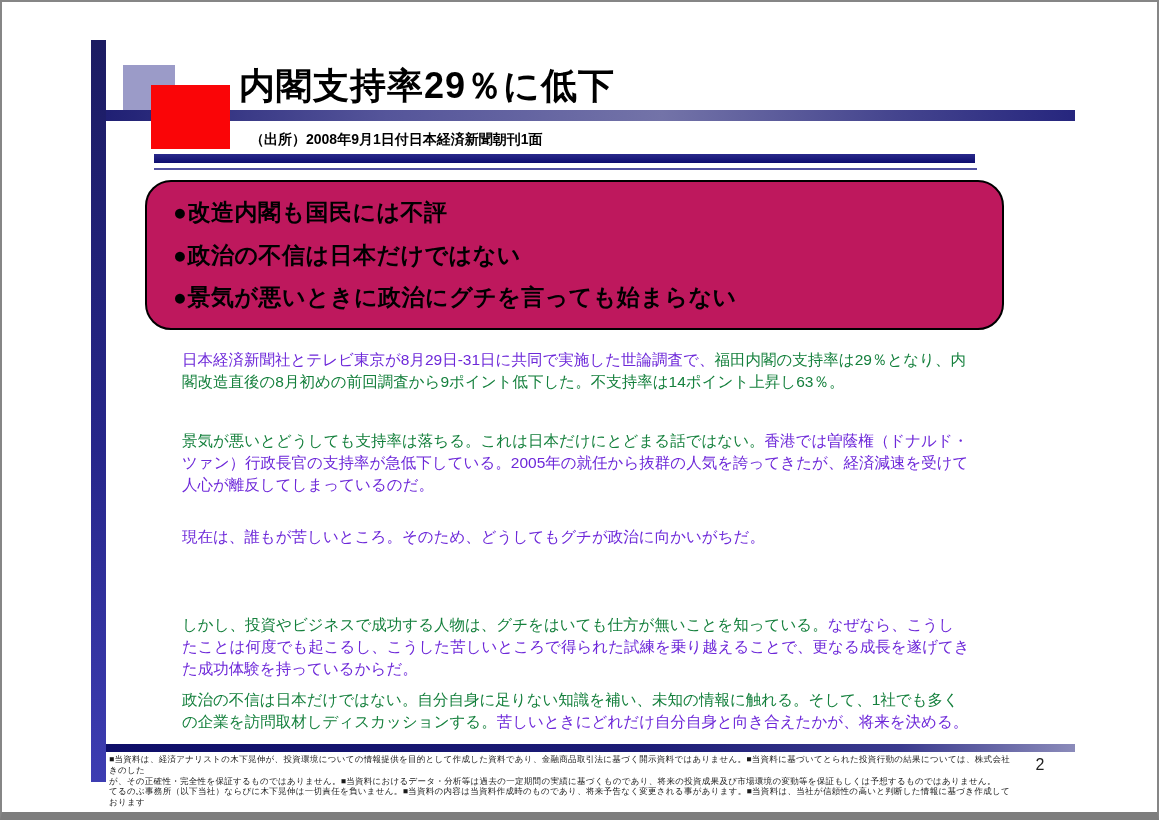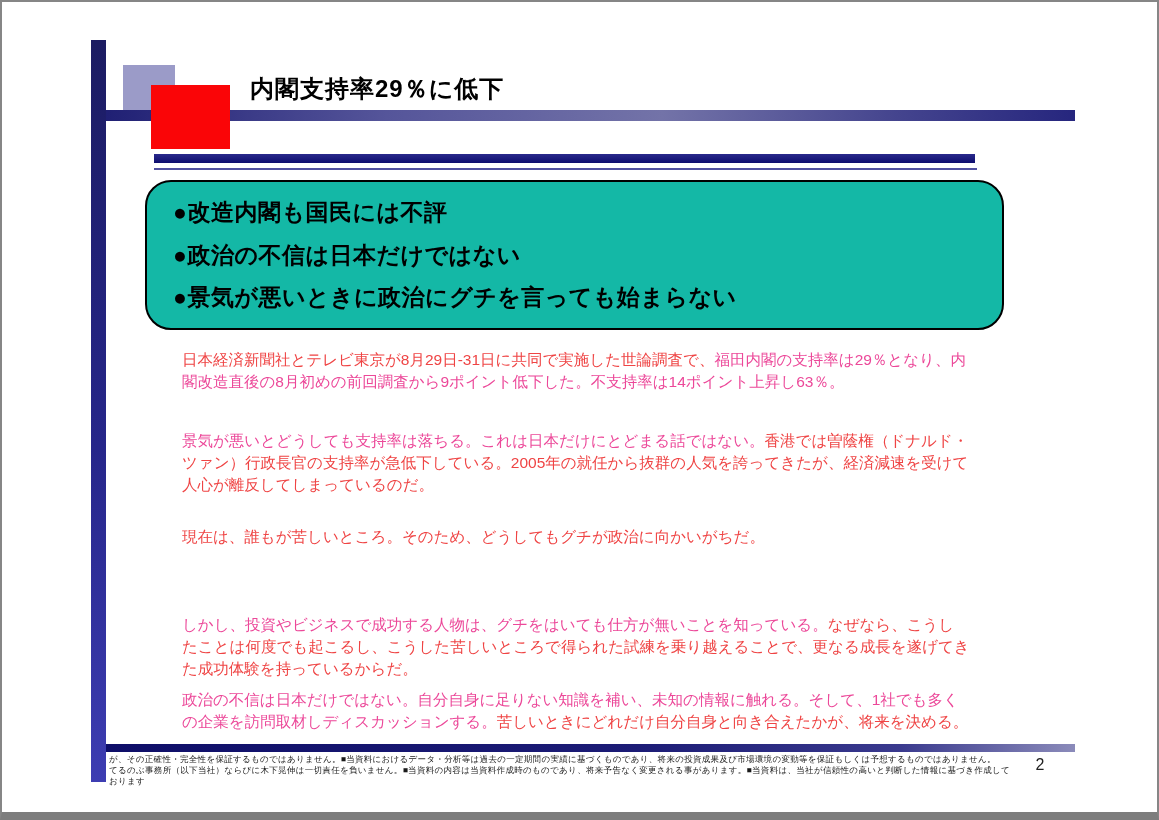--- a/index.html
+++ b/index.html
@@ -27,54 +27,54 @@
   .topbar{
     position:absolute;left:89px;top:108px;width:984px;height:11px;
     background:linear-gradient(90deg,#1d1d72 0%,#55559a 30%,#7373a8 58%,#44448e 82%,#26267e 100%);
     z-index:2;
   }
   .red-sq{
     position:absolute;left:149px;top:83px;width:79px;height:64px;
     background:#fa0507;z-index:3;
   }
   .title{
-    position:absolute;left:233px;top:58px;margin:15px;
-    font-size:24px;line-height:1.2;font-weight:900;color:#000;
+    position:absolute;left:233px;top:58px;margin:4px;
+    font-size:36px;line-height:1.2;font-weight:900;color:#000;
     letter-spacing:1px;white-space:nowrap;z-index:5;
   }
   .source{
     position:absolute;left:248px;top:129px;
     font-size:14px;font-weight:bold;color:#000;white-space:nowrap;
   }
   .navybar2{
     position:absolute;left:152px;top:152px;width:821px;height:9px;
     background:linear-gradient(180deg,#2a2a8c,#0d0d6e);
   }
   .thinline{
     position:absolute;left:152px;top:166px;width:823px;height:2px;
     background:#5050a0;
   }
   
   .bullet-box{
     position:absolute;left:143px;top:178px;width:859px;height:150px;
     box-sizing:border-box;border:2px solid #000;border-radius:26px;
-    background:#14b8a6;display:flex;flex-direction:column;
+    background:#be185d;display:flex;flex-direction:column;
     justify-content:space-evenly;padding:4px 10px 4px 26px;
   }
   .bullet-item{
     font-size:23px;font-weight:800;color:#000;white-space:nowrap;
     letter-spacing:0.5px;
   }
   
   .para{
     position:absolute;left:180px;width:788px;margin:0;
     font-size:15.5px;line-height:1.42;color:#000;text-align:left;
   }
-  .red{color:#ec4899;}
-  .blk{color:#ef4444;}
+  .red{color:#15803d;}
+  .blk{color:#6d28d9;}
   
   .bottombar{
     position:absolute;left:104px;top:742px;width:969px;height:8px;
     background:linear-gradient(90deg,#0e0e68 0%,#1c1c76 55%,#3a3a8e 82%,#8b8bba 100%);
   }
   .disclaimer{
     position:absolute;left:107px;top:752px;width:901px;
     font-size:8.5px;line-height:10.8px;color:#1a1a1a;
     letter-spacing:0.3px;text-align:justify;
   }
@@ -87,20 +87,21 @@
 <body>
 
 <div class="page">
 
   <div class="lavender-sq"></div>
   <div class="topbar"></div>
   <div class="vbar"></div>
   <div class="red-sq"></div>
 
   <h1 class="title">内閣支持率29％に低下</h1>
+  <div class="source">（出所）2008年9月1日付日本経済新聞朝刊1面</div>
   <div class="navybar2"></div>
   <div class="thinline"></div>
 
   <div class="bullet-box">
     <div class="bullet-item">●改造内閣も国民には不評</div>
     <div class="bullet-item">●政治の不信は日本だけではない</div>
     <div class="bullet-item">●景気が悪いときに政治にグチを言っても始まらない</div>
   </div>
 
   <p class="para" style="top:347px;"><span class="blk">日本経済新聞社とテレビ東京が8月29日-31日に共同で実施した世論調査で、</span><span class="red">福田内閣の支持率は29％となり、内閣改造直後の8月初めの前回調査から9ポイント低下した。不支持率は14ポイント上昇し63％。</span></p>
@@ -108,18 +109,19 @@
   <p class="para" style="top:428px;"><span class="red">景気が悪いとどうしても支持率は落ちる。これは日本だけにとどまる話ではない。</span><span class="blk">香港では曽蔭権（ドナルド・ツァン）行政長官の支持率が急低下している。2005年の就任から抜群の人気を誇ってきたが、経済減速を受けて人心が離反してしまっているのだ。</span></p>
 
   <p class="para" style="top:525px;font-family:Liberation Mono, monospace;"><span class="blk">現在は、誰もが苦しいところ。そのため、どうしてもグチが政治に向かいがちだ。</span></p>
 
   <p class="para" style="top:583px;margin-top:29px;"><span class="red">しかし、投資やビジネスで成功する人物は、グチをはいても仕方が無いことを知っている。</span><span class="blk">なぜなら、こうしたことは何度でも起こるし、こうした苦しいところで得られた試練を乗り越えることで、更なる成長を遂げてきた成功体験を持っているからだ。</span></p>
 
   <p class="para" style="top:687px;"><span class="red">政治の不信は日本だけではない。自分自身に足りない知識を補い、未知の情報に触れる。そして、1社でも多くの企業を訪問取材しディスカッションする。</span><span class="blk">苦しいときにどれだけ自分自身と向き合えたかが、将来を決める。</span></p>
 
   <div class="bottombar"></div>
   <div class="disclaimer">
+    <div>■当資料は、経済アナリストの木下晃伸が、投資環境についての情報提供を目的として作成した資料であり、金融商品取引法に基づく開示資料ではありません。■当資料に基づいてとられた投資行動の結果については、株式会社きのした</div>
     <div>が、その正確性・完全性を保証するものではありません。■当資料におけるデータ・分析等は過去の一定期間の実績に基づくものであり、将来の投資成果及び市場環境の変動等を保証もしくは予想するものではありません。</div>
     <div>てるのぶ事務所（以下当社）ならびに木下晃伸は一切責任を負いません。■当資料の内容は当資料作成時のものであり、将来予告なく変更される事があります。■当資料は、当社が信頼性の高いと判断した情報に基づき作成しております</div>
   </div>
   <div class="pagenum">2</div>
 
 </div>
 
 </body></html>

